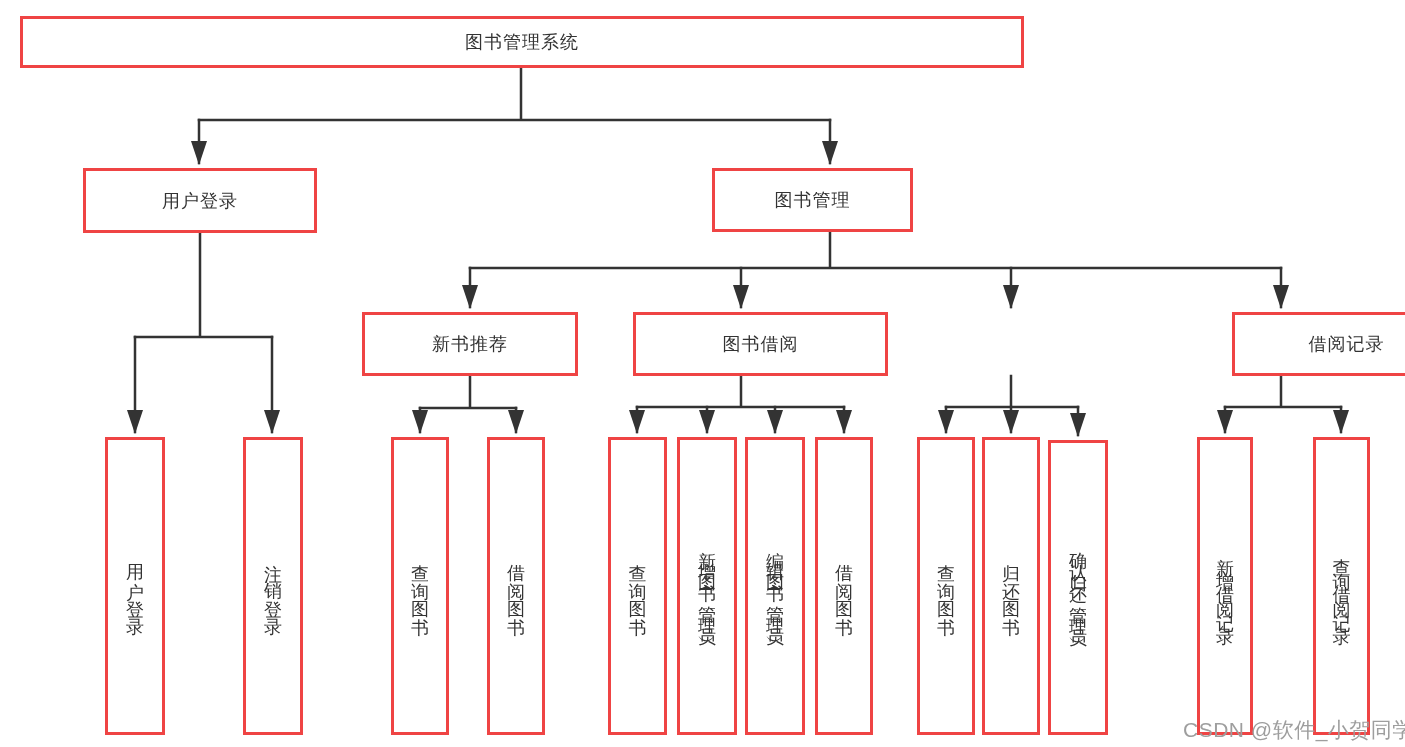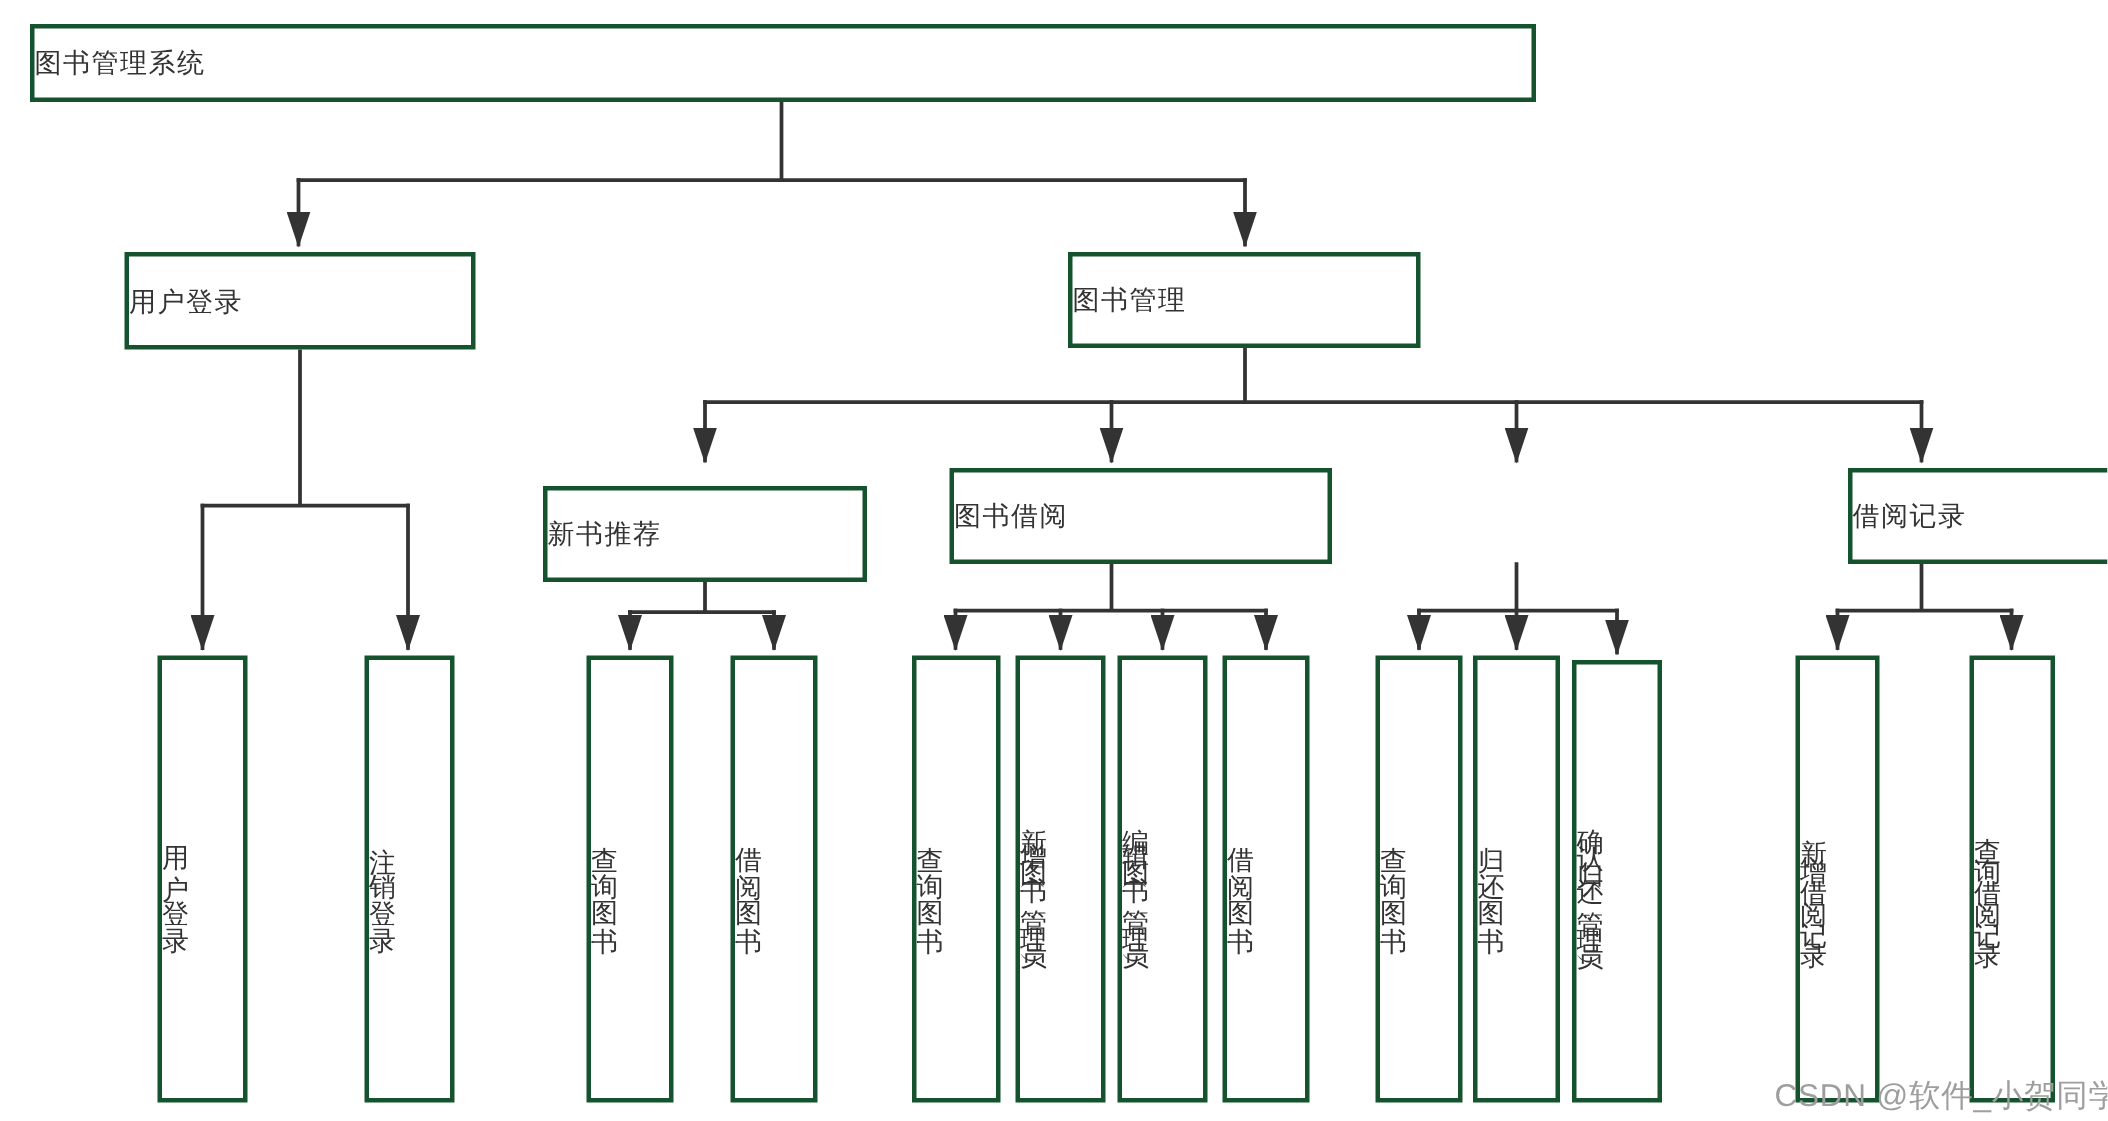--- a/index.html
+++ b/index.html
@@ -1,38 +1,38 @@
 <!DOCTYPE html>
 <html><head>
 <meta charset="utf-8">
 <style>
   html,body{margin:0;padding:0;background:#fff;}
   body{font-family:"Liberation Sans",sans-serif;}
   .stage{position:relative;width:1405px;height:747px;background:#ffffff;overflow:hidden;}
   .wires{position:absolute;left:0;top:0;z-index:1;}
   .node{
     position:absolute;box-sizing:border-box;z-index:2;
-    border:3px solid #14532d;background:#ffffff;
-    display:flex;align-items:center;justify-content:flex-start;
+    border:3px solid #ef4444;background:#ffffff;
+    display:flex;align-items:center;justify-content:center;
     font-size:18px;color:#333333;letter-spacing:1px;
   }
   .leaf{font-size:18px;}
   .v-text{
     writing-mode:vertical-rl;text-orientation:mixed;
     line-height:1;white-space:nowrap;
   }
   .watermark{
     position:absolute;z-index:5;left:1183px;top:716px;
     color:#9e9e9e;font-size:21px;letter-spacing:0.5px;white-space:nowrap;
   }
   
   .n-root{left:20px;top:16px;width:1004px;height:52px;}
   .n-userlogin{left:83px;top:168px;width:234px;height:65px;}
-  .n-bookmgmt{left:712px;top:168px;width:235px;height:64px;}
-  .n-newbook{left:362px;top:324px;width:216px;height:64px;}
+  .n-bookmgmt{left:712px;top:168px;width:201px;height:64px;}
+  .n-newbook{left:362px;top:312px;width:216px;height:64px;}
   .n-borrow{left:633px;top:312px;width:255px;height:64px;}
   .n-current{left:903px;top:312px;width:216px;height:64px;}
   .n-records{left:1232px;top:312px;width:229px;height:64px;}
   .lf-1{left:105px;top:437px;width:60px;height:298px;}
   .lf-2{left:243px;top:437px;width:60px;height:298px;}
   .lf-3{left:391px;top:437px;width:58px;height:298px;}
   .lf-4{left:487px;top:437px;width:58px;height:298px;}
   .lf-5{left:608px;top:437px;width:59px;height:298px;}
   .lf-6{left:677px;top:437px;width:60px;height:298px;}
   .lf-7{left:745px;top:437px;width:60px;height:298px;}

